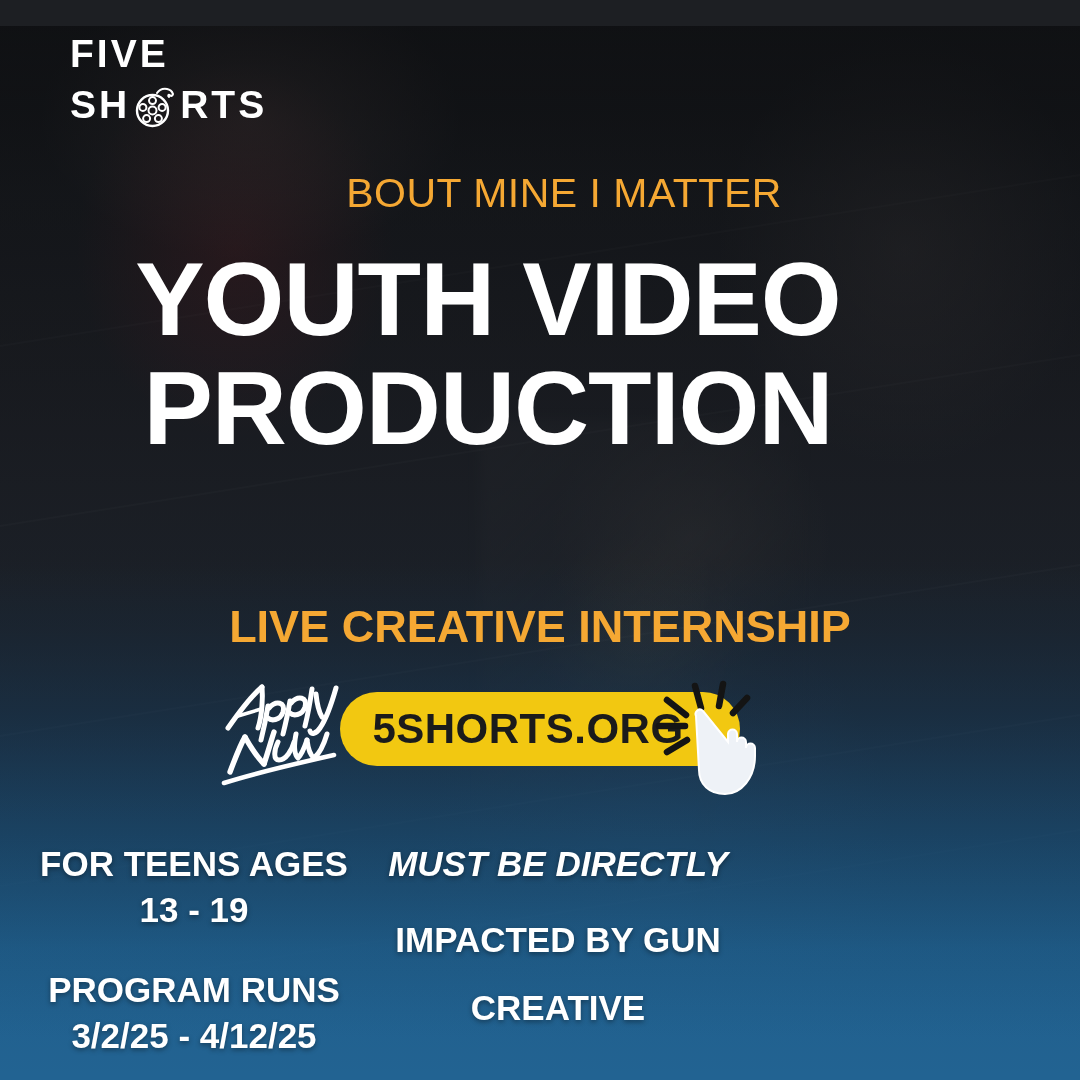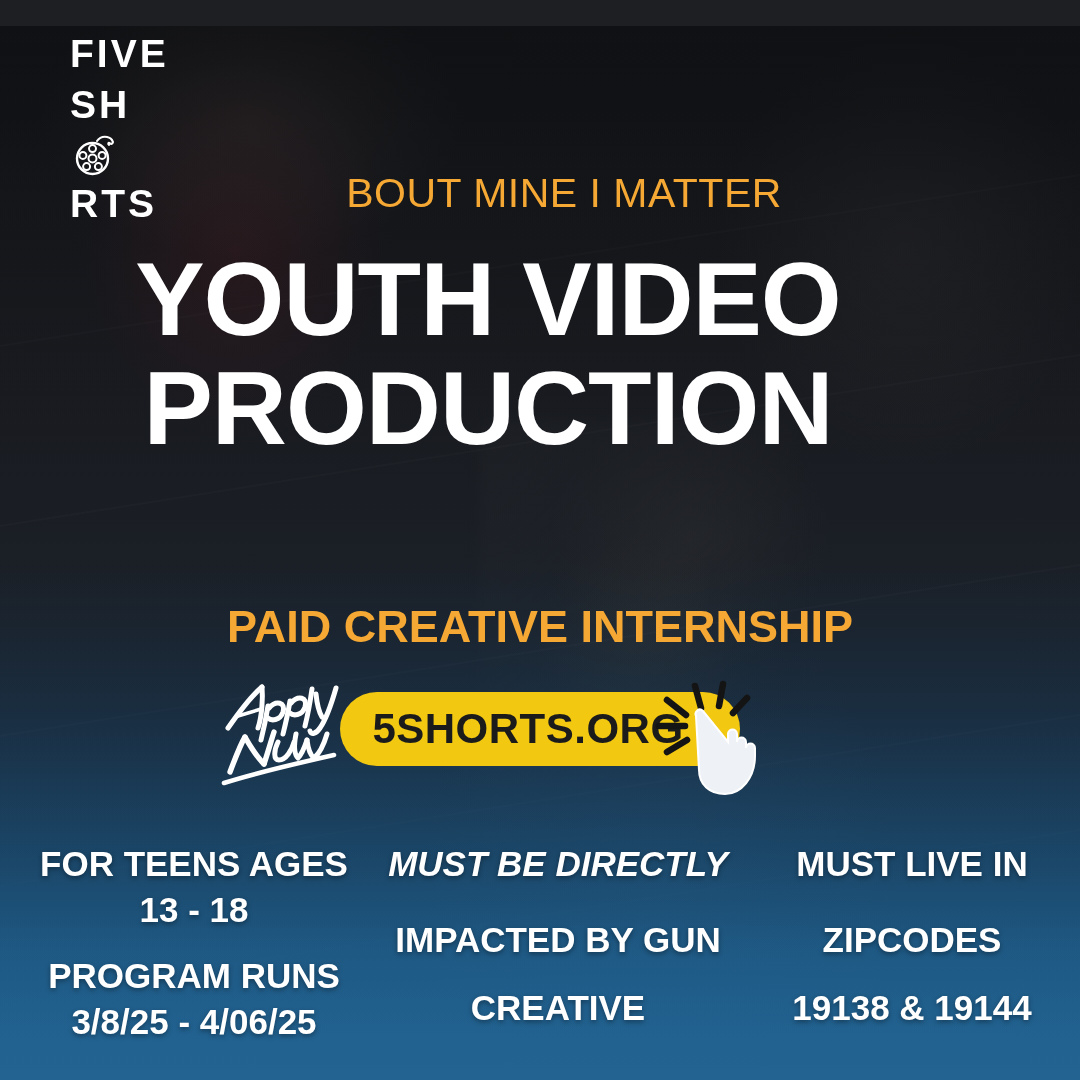--- a/index.html
+++ b/index.html
@@ -97,22 +97,21 @@
   .logo-line {
     font-weight: bold;
     font-size: 39px;
     line-height: 51px;
     letter-spacing: 3px;
     white-space: nowrap;
   }
   .logo-shorts {
     position: relative;
     display: flex;
-    align-items: flex-start;
-    flex-direction: column;
+    align-items: flex-end;
   }
   .reel-wrap {
     position: relative;
     display: inline-block;
     width: 48px; height: 48px;
     margin: 0 1px;
     vertical-align: middle;
   }
   .reel-wrap svg { display: block; }
 
@@ -211,21 +210,21 @@
     letter-spacing: 0px;
     text-shadow: 0 2px 5px rgba(0,0,0,0.38);
   }
   .fact-col.col-left   { flex: 0 0 372px; }
   .fact-col.col-mid    { flex: 0 0 356px; }
   .fact-col.col-right  { flex: 0 0 352px; }
 
   .fact-line { line-height: 46px; white-space: nowrap; margin-left: 16px; }
 
   .col-left .block-top    { position: absolute; left: 0; right: 0; top: 8px; }
-  .col-left .block-bottom { position: absolute; left: 0; right: 0; top: 120px; }
+  .col-left .block-bottom { position: absolute; left: 0; right: 0; top: 134px; }
 
   .col-mid .fact-line:nth-child(1)   { position: absolute; left: 0; right: 0; top: 8px; font-style: italic; }
   .col-mid .fact-line:nth-child(2)   { position: absolute; left: 0; right: 0; top: 84px; }
   .col-mid .fact-line:nth-child(3)   { position: absolute; left: 0; right: 0; top: 152px; }
 
   .col-right .fact-line:nth-child(1) { position: absolute; left: 0; right: 0; top: 8px; }
   .col-right .fact-line:nth-child(2) { position: absolute; left: 0; right: 0; top: 84px; }
   .col-right .fact-line:nth-child(3) { position: absolute; left: 0; right: 0; top: 152px; }
 </style>
 </head>
@@ -266,21 +265,21 @@
     </div>
   </div>
 
   <div class="eyebrow">BOUT MINE I MATTER</div>
 
   <div class="headline">
     <div>YOUTH VIDEO</div>
     <div>PRODUCTION</div>
   </div>
 
-  <div class="subhead">PAID CREATIVE INTERNSHIP</div>
+  <div class="subhead">LIVE CREATIVE INTERNSHIP</div>
 
   <div class="cta-zone">
 
     <div class="apply-now">
       <svg width="130" height="110" viewBox="0 0 130 110">
         <g fill="none" stroke="#ffffff" stroke-linecap="round" stroke-linejoin="round">
 
           <path d="M12 52 C26 32, 40 16, 46 11" stroke-width="5"></path>
           <path d="M46 11 C47 22, 46 40, 42 52" stroke-width="5"></path>
           <path d="M22 40 L45 33" stroke-width="3.6"></path>
@@ -323,35 +322,30 @@
                  C100 98, 86 114, 70 114 C54 114, 44 104, 44 90 Z" fill="#eef2f7" stroke="#ffffff" stroke-width="2"></path>
       </svg>
     </div>
   </div>
 
   <div class="facts">
 
     <div class="fact-col col-left">
       <div class="block-top">
         <div class="fact-line">FOR TEENS AGES</div>
-        <div class="fact-line">13 - 18</div>
+        <div class="fact-line">13 - 19</div>
       </div>
       <div class="block-bottom">
         <div class="fact-line">PROGRAM RUNS</div>
-        <div class="fact-line">3/8/25 - 4/06/25</div>
+        <div class="fact-line">3/2/25 - 4/12/25</div>
       </div>
     </div>
 
     <div class="fact-col col-mid">
       <div class="fact-line">MUST BE DIRECTLY</div>
       <div class="fact-line">IMPACTED BY GUN</div>
       <div class="fact-line">CREATIVE</div>
     </div>
 
-    <div class="fact-col col-right">
-      <div class="fact-line">MUST LIVE IN</div>
-      <div class="fact-line">ZIPCODES</div>
-      <div class="fact-line">19138 &amp; 19144</div>
-    </div>
 
   </div>
 
 </div>
 
 </body></html>

